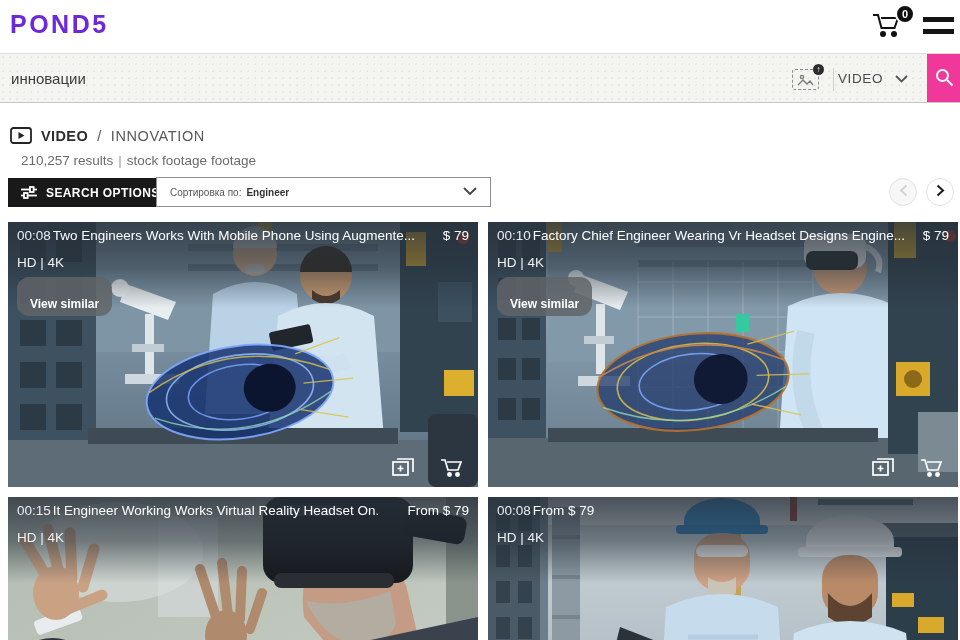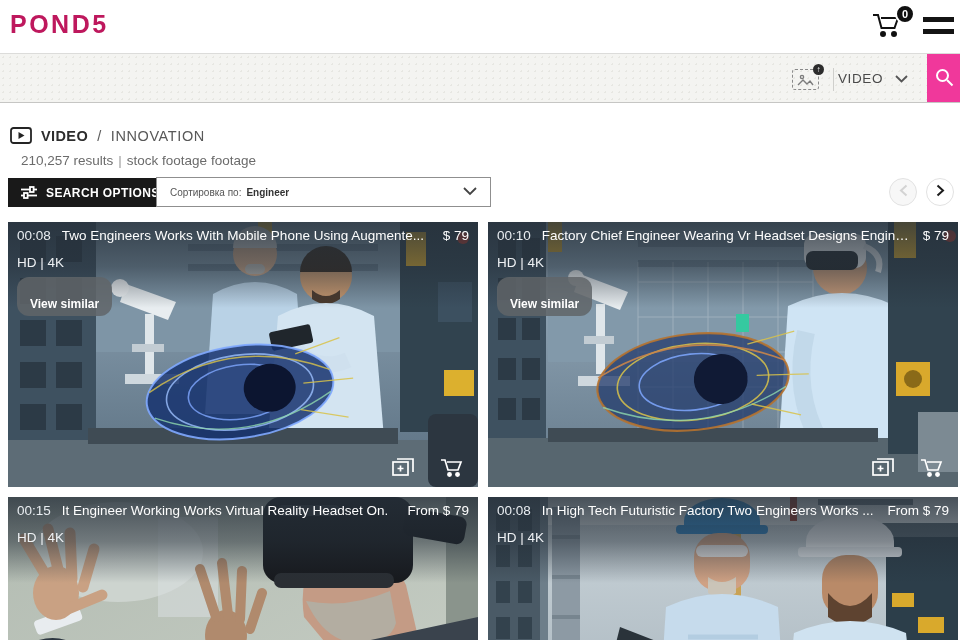--- a/index.html
+++ b/index.html
@@ -3,21 +3,21 @@
 <meta charset="utf-8">
 <style>
   * { margin:0; padding:0; box-sizing:border-box; }
   html,body { width:960px; height:640px; overflow:hidden; background:#fff;
     font-family:"Liberation Sans","DejaVu Sans",sans-serif; }
   .stage { position:relative; width:960px; height:640px; background:#fff; }
 
   
   .header { position:absolute; left:0; top:0; width:960px; height:53px; background:#fff; }
   .logo { position:absolute; left:10px; top:10px; font-size:25px; font-weight:900;
-    letter-spacing:2.5px; color:#be185d; }
+    letter-spacing:2.5px; color:#6d28d9; }
   .cart-btn { position:absolute; right:54px; top:9px; width:36px; height:36px; cursor:pointer; }
   .cart-badge { position:absolute; top:-5px; right:-9px; width:20px; height:20px; border-radius:50%;
     background:#101010; color:#fff; font-size:11px; font-weight:700; display:flex;
     align-items:center; justify-content:center; border:2px solid #fff; }
   .menu-btn { position:absolute; right:6px; top:17px; width:31px; height:18px; cursor:pointer; }
   .menu-btn .bar { height:5px; background:#141414; }
   .menu-btn .bar + .bar { margin-top:7px; }
 
   
   .searchbar { position:absolute; left:0; top:53px; width:960px; height:50px;
@@ -60,21 +60,21 @@
   .pg.disabled { background:#f7f7f7; cursor:default; }
 
   
   .grid { position:absolute; left:8px; top:222px; width:948px; display:grid;
     grid-template-columns:470px 470px; column-gap:10px; row-gap:10px; }
   .card { position:relative; width:470px; height:265px; overflow:hidden; background:#6b7f8e; cursor:pointer; }
   .card svg.scene { position:absolute; left:0; top:0; width:100%; height:100%; display:block; }
   .overlay { position:absolute; left:0; top:0; right:0; height:86px; padding:6px 9px;
     background:linear-gradient(180deg, rgba(38,48,58,.82) 0%, rgba(38,48,58,.55) 52%, rgba(38,48,58,0) 100%);
     color:#fff; }
-  .line1 { display:flex; align-items:baseline; gap:11px; font-size:13.5px; }
+  .line1 { display:flex; align-items:baseline; gap:2px; font-size:13.5px; }
   .dur { color:#e9edf1; flex:0 0 auto; }
   .ttl { flex:1 1 auto; white-space:nowrap; overflow:hidden; text-overflow:ellipsis; color:#fdfdfd; }
   .price { flex:0 0 auto; white-space:nowrap; color:#fdfdfd; }
   .line2 { margin-top:12px; font-size:13.5px; color:#eef1f4; }
   .similar { margin-top:7px; display:inline-block; background:rgba(96,101,105,.85); color:#fff;
     border:none; border-radius:12px; padding:20px 13px 5px; font-size:12px; font-weight:700;
     cursor:pointer; font-family:inherit; }
   .card-actions { position:absolute; right:13px; bottom:9px; display:flex; gap:24px; }
   .card-actions span { display:flex; cursor:pointer; }
 </style>
@@ -95,20 +95,21 @@
       </span>
       <span class="cart-badge">0</span>
     </div>
     <div class="menu-btn">
       <div class="bar"></div>
         <div class="bar"></div>
     </div>
   </header>
 
   <section class="searchbar">
+    <input class="search-input" type="text" value="инновации" style="">
     <div class="imgsearch">
       <span class="frame">
         <svg width="17" height="13" viewBox="0 0 17 13" fill="none" stroke="#7c7c7c" stroke-width="1.4">
           <circle cx="5" cy="4" r="1.6"></circle>
             <path d="M1 12 l5 -5 4 4 3 -3 3 4"></path>
         </svg>
       </span>
       <span class="plus">↑</span>
     </div>
     <div class="vdivider"></div>
@@ -438,21 +439,20 @@
         <path d="M200 140 h70 M196 170 h76" stroke="#b3cde1" stroke-width="5"></path>
         <path d="M318 44 a44 26 0 0 1 88 0 l0 8 -88 0 Z" fill="#eef1f4"></path>
         <rect x="310" y="50" width="104" height="10" rx="4" fill="#dfe4e8"></rect>
         <rect x="334" y="58" width="56" height="62" rx="24" fill="#b98a68"></rect>
         <path d="M340 96 q22 26 44 0 l0 24 q-22 16 -44 0 Z" fill="#5e4330"></path>
         <path d="M306 136 q56 -24 112 0 l14 129 -140 0 Z" fill="#cfe2f0"></path>
       </svg>
       <div class="overlay">
         <div class="line1">
           <span class="dur">00:08</span>
-          <span class="ttl">In High Tech Futuristic Factory Two Engineers Works ...</span>
           <span class="price">From $ 79</span>
         </div>
         <div class="line2">HD | 4K</div>
       </div>
     </article>
 
   </div>
 </div>
 
 </body></html>

